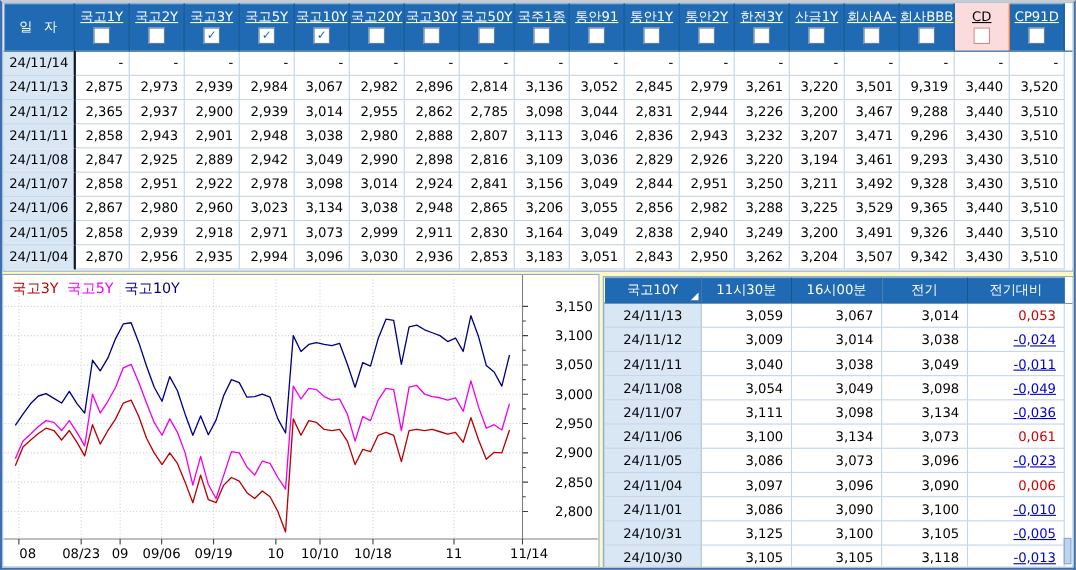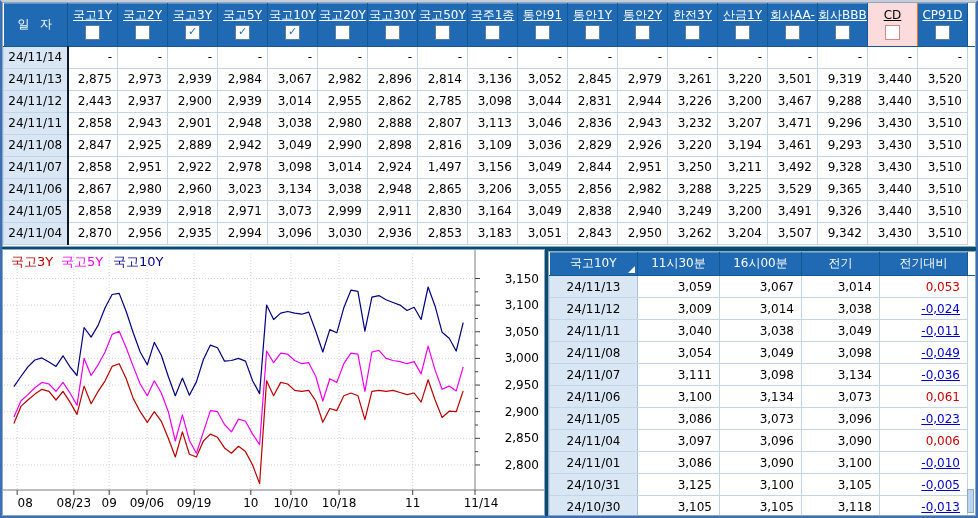--- a/index.html
+++ b/index.html
@@ -1,17 +1,17 @@
 <!DOCTYPE html>
 <html style="--hdr: #1F6AB2; --pink: #FBDBDB; --pos: #CC0000; --neg: #0000CC;"><head>
 <meta charset="utf-8">
 <style>
   html,body{margin:0;padding:0;}
   body{background:#D4D0C8;font-family:"DejaVu Sans","Liberation Sans",sans-serif;font-size:12px;color:#000;}
-  #app{position:relative;width:978px;height:518px;box-sizing:border-box;border:2px solid #3E6EB2;border-top-color:#C8CCD4;background:#0c4a6e;overflow:hidden;}
+  #app{position:relative;width:978px;height:518px;box-sizing:border-box;border:2px solid #3E6EB2;border-top-color:#C8CCD4;background:#fef9c3;overflow:hidden;}
   .panel{position:absolute;background:#fff;border:1px solid #8AA8C8;box-sizing:border-box;overflow:hidden;}
   #p-top{left:0;top:0;width:974px;height:245px;}
   #p-chart{left:0;top:247px;width:543px;height:267px;}
   #p-right{left:546px;top:249px;width:428px;height:265px;}
 
   table{border-collapse:collapse;table-layout:fixed;font-size:12px;}
   .grid{width:972px;}
   .grid th{background:var(--hdr,#1F6AB2);color:#fff;font-weight:normal;padding:0;
     border-right:1px solid #15578F;border-bottom:1px solid #15578F;
     box-shadow:inset 0 1px 0 rgba(255,255,255,.28);cursor:default;}
@@ -222,21 +222,21 @@
             <td>3,261</td>
             <td>3,220</td>
             <td>3,501</td>
             <td>9,319</td>
             <td>3,440</td>
             <td>3,520</td>
             <td class="fillc"></td>
           </tr>
           <tr>
             <td class="datec">24/11/12</td>
-            <td>2,443</td>
+            <td>2,365</td>
             <td>2,937</td>
             <td>2,900</td>
             <td>2,939</td>
             <td>3,014</td>
             <td>2,955</td>
             <td>2,862</td>
             <td>2,785</td>
             <td>3,098</td>
             <td>3,044</td>
             <td>2,831</td>
@@ -295,21 +295,21 @@
           </tr>
           <tr>
             <td class="datec">24/11/07</td>
             <td>2,858</td>
             <td>2,951</td>
             <td>2,922</td>
             <td>2,978</td>
             <td>3,098</td>
             <td>3,014</td>
             <td>2,924</td>
-            <td>1,497</td>
+            <td>2,841</td>
             <td>3,156</td>
             <td>3,049</td>
             <td>2,844</td>
             <td>2,951</td>
             <td>3,250</td>
             <td>3,211</td>
             <td>3,492</td>
             <td>9,328</td>
             <td>3,430</td>
             <td>3,510</td>

